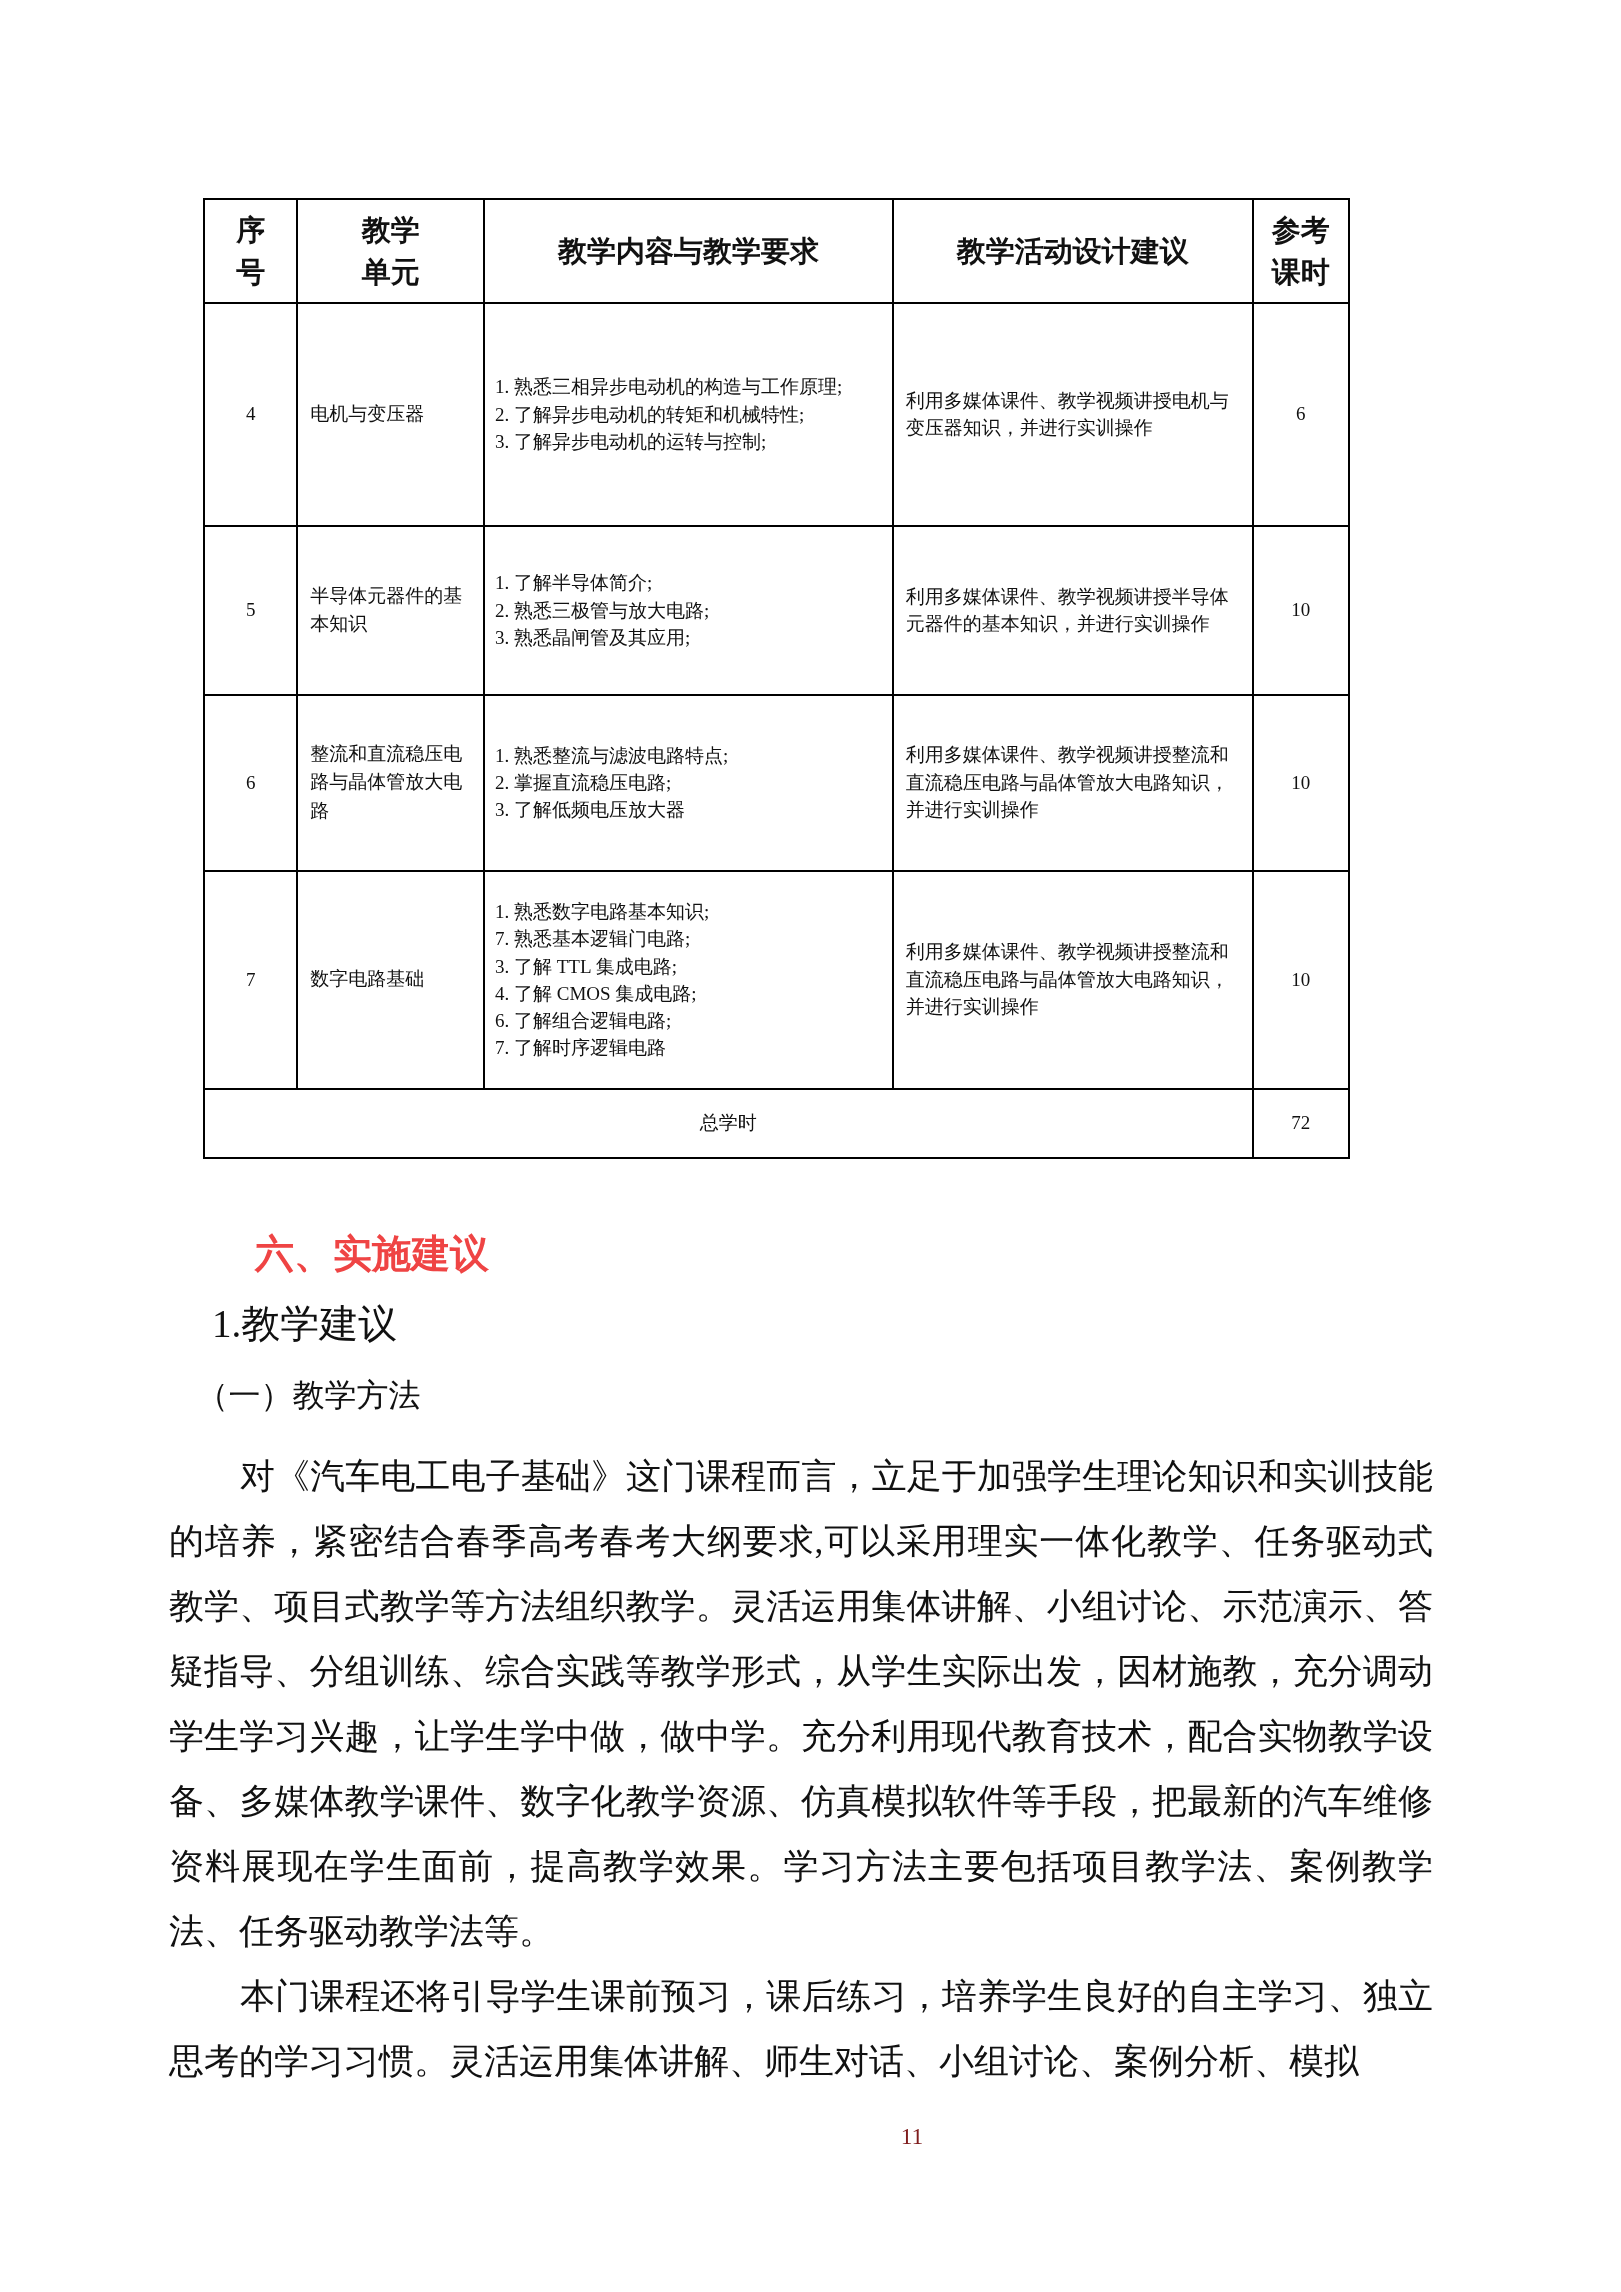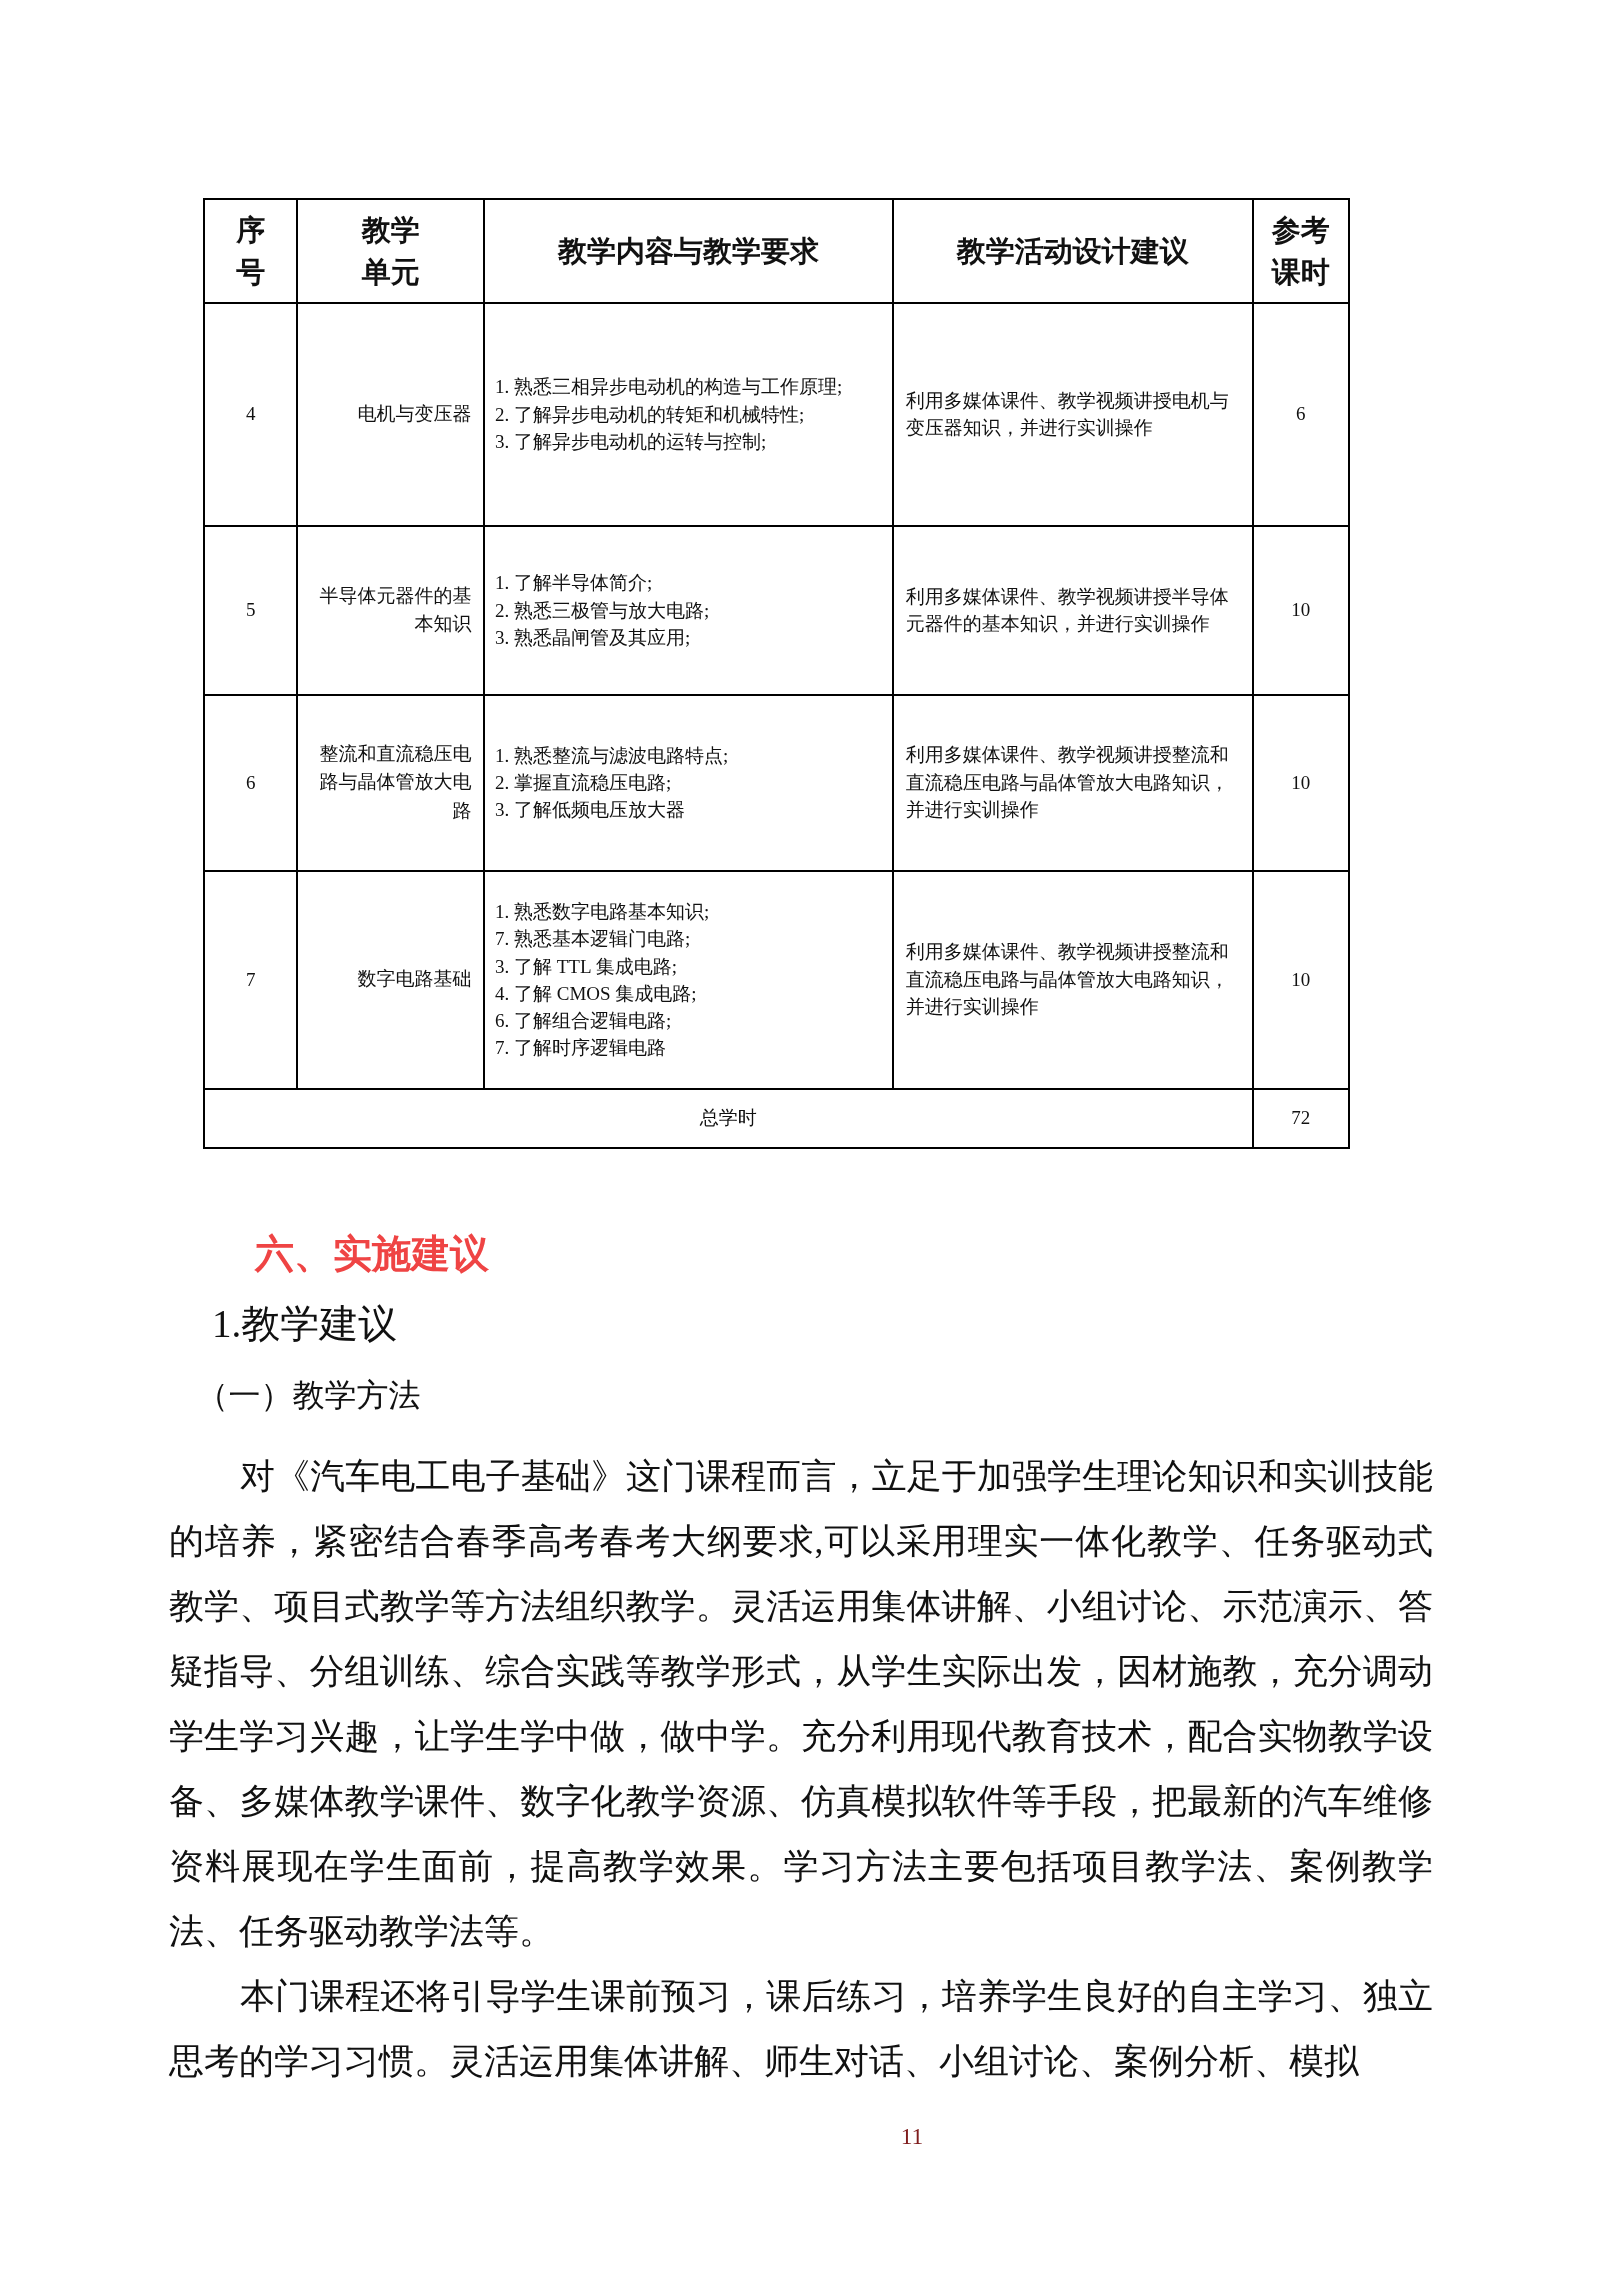--- a/index.html
+++ b/index.html
@@ -38,42 +38,42 @@
     padding: 7.8px 3.9px;
     height: 86px;
   }
   td.cell-no {
     text-align: center;
     font-size: 29px;
   }
   td.cell-unit {
     padding: 7.8px 11.8px;
     line-height: 1.5;
-    text-align: right;
+    text-align: left;
   }
   td.cell-content {
     padding: 9.8px 9.8px;
     line-height: 1.32;
     text-align: left;
   }
   td.cell-content .content-line { margin: 2px 0; }
   td.cell-activity {
     padding: 9.8px 11.8px;
     line-height: 1.45;
     text-align: left;
   }
   td.cell-hours {
     text-align: center;
     font-size: 29px;
   }
   tr.row-4 { height: 223px; }
   tr.row-5 { height: 169px; }
   tr.row-6 { height: 176px; }
   tr.row-7 { height: 218px; }
-  tr.row-total { height: 59px; }
+  tr.row-total { height: 69px; }
   td.cell-total-label {
     text-align: center;
     font-size: 28px;
   }
 
   
   .textbody {
     position: absolute;
     left: 169px;
     top: 1215px;

